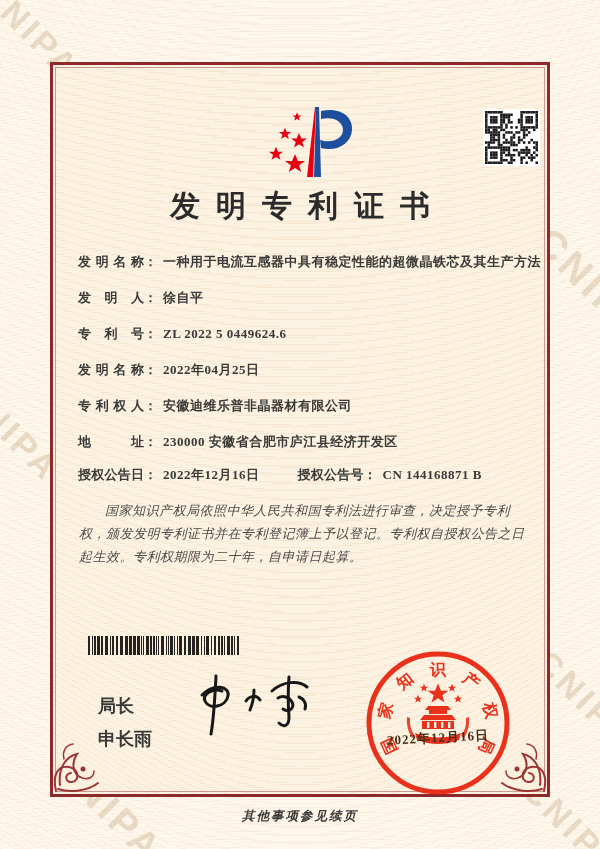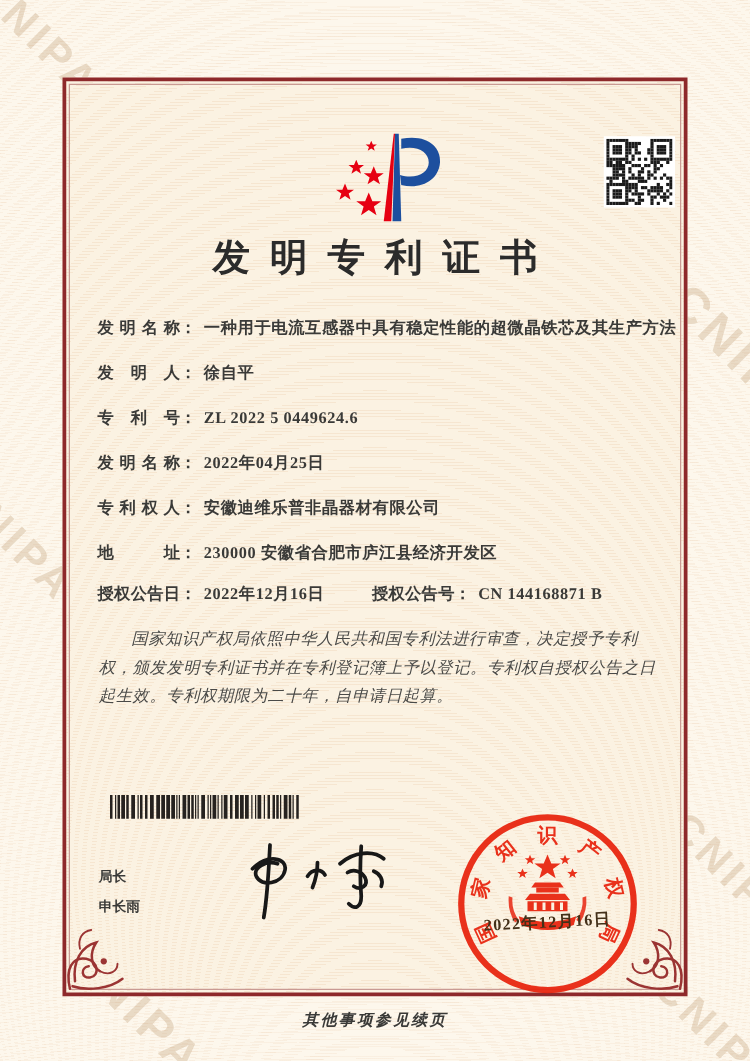--- a/index.html
+++ b/index.html
@@ -41,21 +41,21 @@
   .f-colon{font-weight:bold;margin-right:6px;}
   .f-value{font-weight:600;letter-spacing:.5px;}
   .pair2{margin-left:38px;}
   .paras{
     position:absolute;left:26px;top:434px;width:452px;
     font-size:13px;line-height:23px;color:#4a4a48;font-style:italic;font-weight:500;
   }
   .paras p{margin:0;text-indent:2em;letter-spacing:.5px;}
   .barcode{position:absolute;left:35px;top:571px;height:19px;font-size:0;line-height:0;}
   .barcode span{display:inline-block;height:19px;vertical-align:top;}
-  .director{position:absolute;left:26px;top:629px;font-size:11px;font-weight:bold;color:#3a3a38;}
+  .director{position:absolute;left:45px;top:629px;font-size:18px;font-weight:bold;color:#3a3a38;}
   .director div{margin-bottom:9px;}
   .signature{position:absolute;left:133px;top:606px;}
   .seal{position:absolute;left:310px;top:583px;width:150px;height:150px;opacity:.94;}
   .seal-char{font-size:16px;font-weight:bold;fill:#e8250f;text-anchor:middle;dominant-baseline:central;
     font-family:"Liberation Serif","DejaVu Serif",serif;}
   .seal-date{
     position:absolute;left:300px;top:664px;width:170px;text-align:center;
     font-size:13px;font-weight:bold;color:#433019;letter-spacing:1px;transform:rotate(-3deg);
   }
   .page-no{position:absolute;left:0;top:712px;width:100%;text-align:center;font-size:12px;color:#3c3c3a;letter-spacing:2px;}

